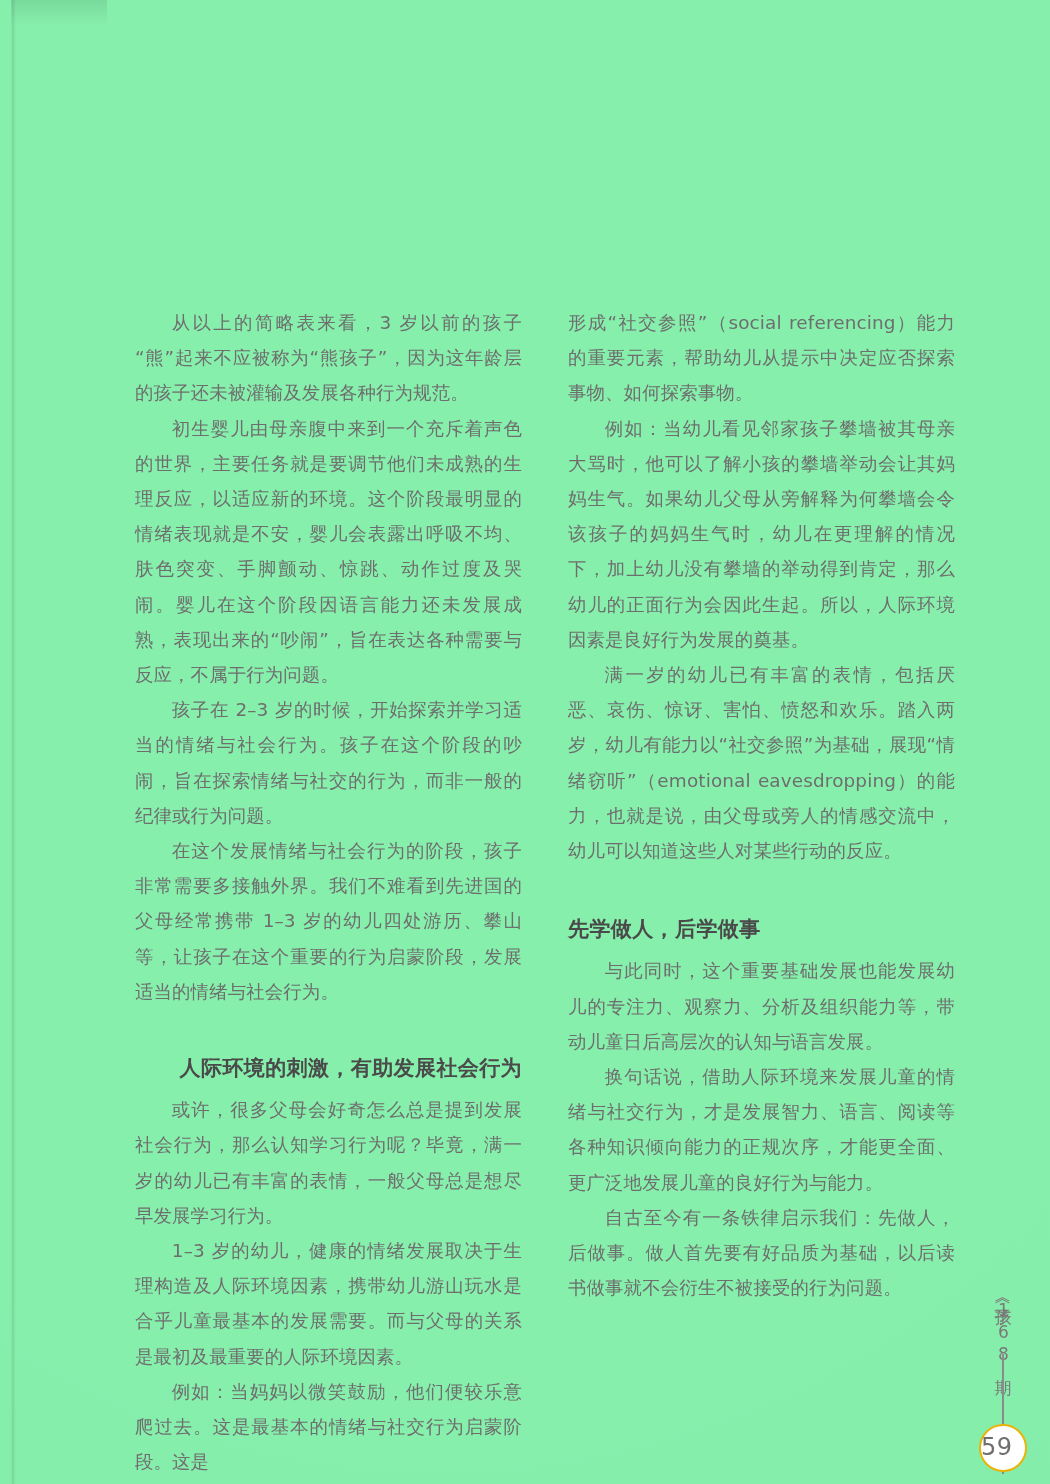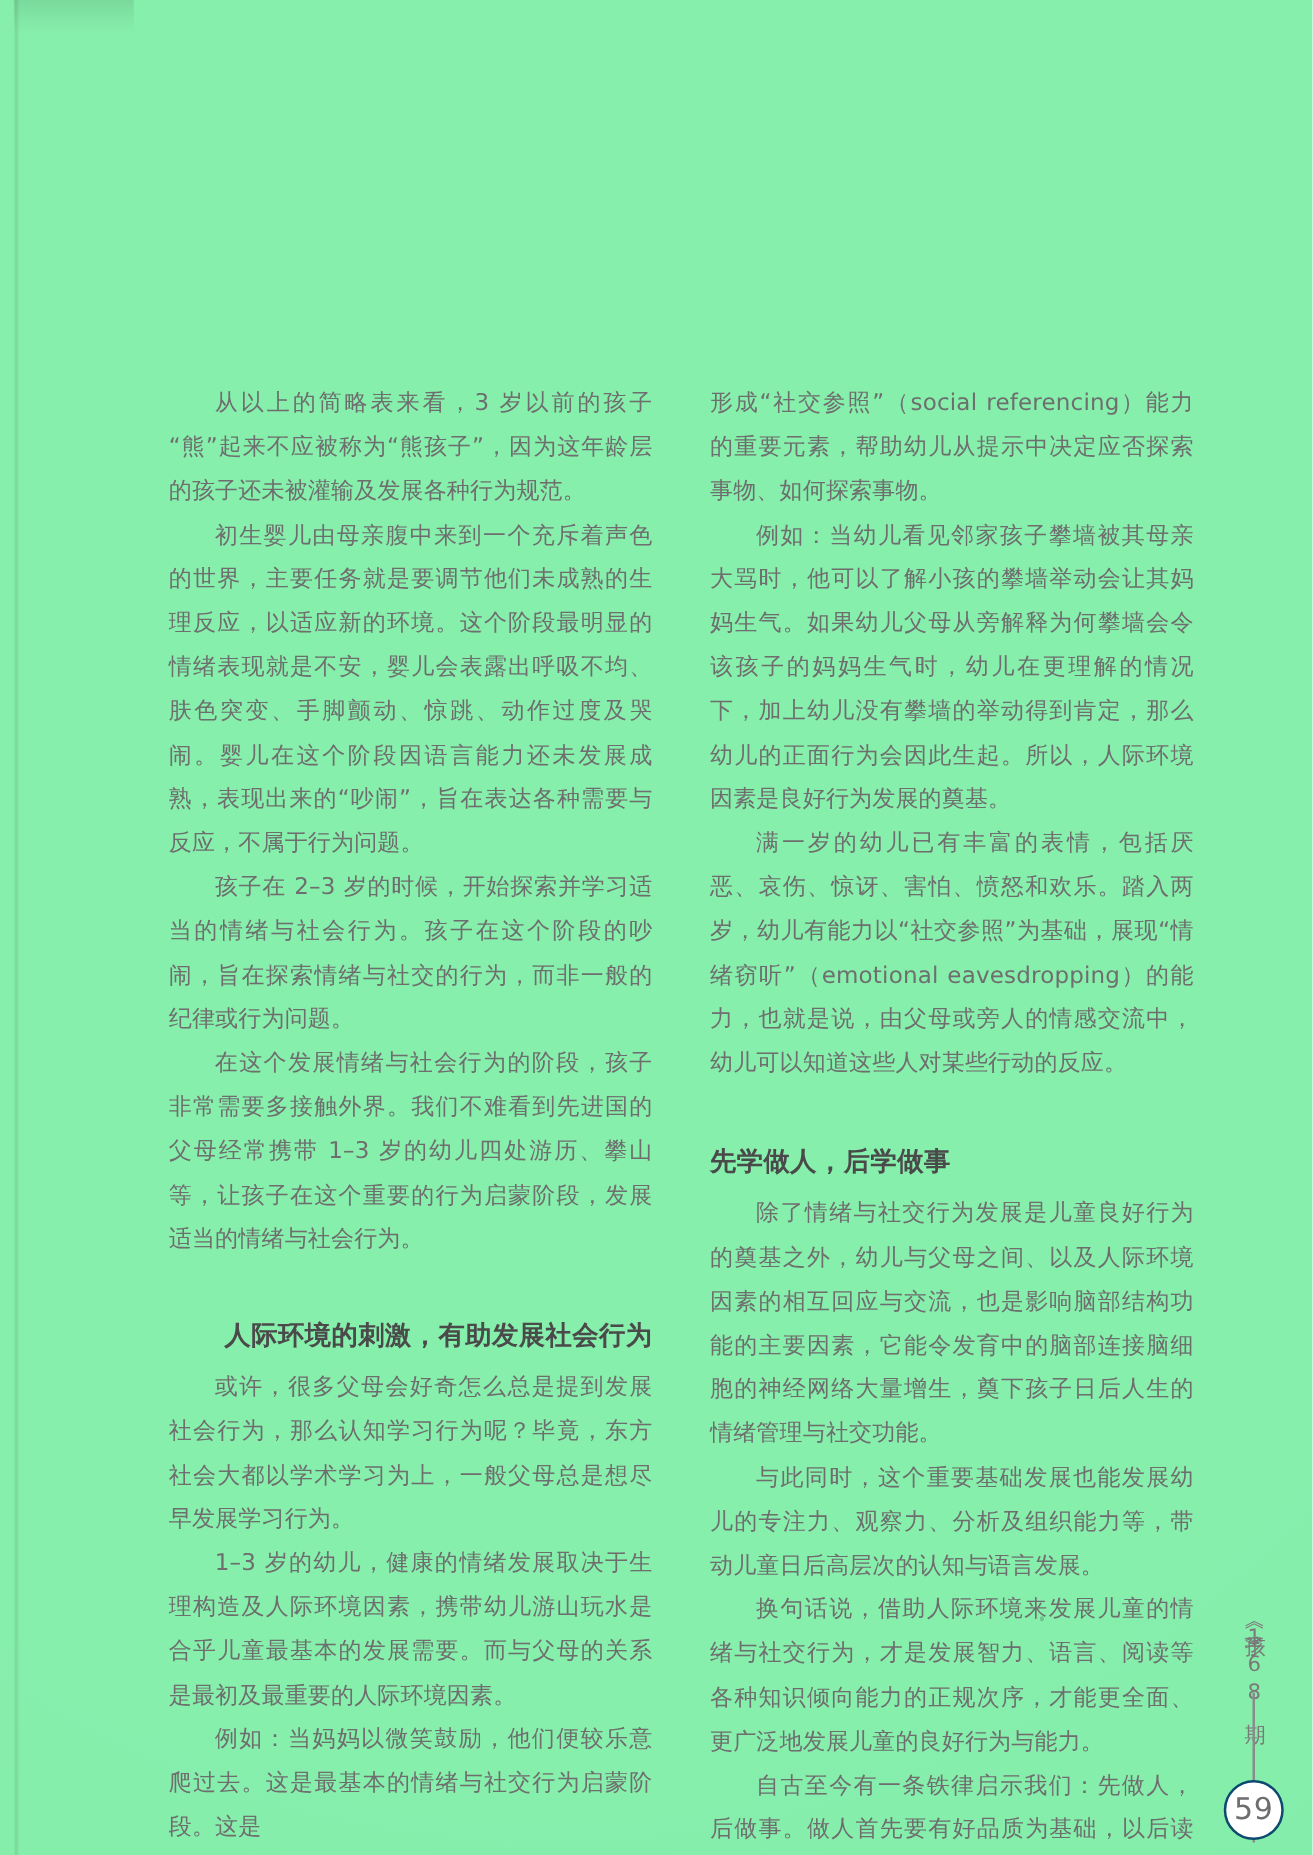--- a/index.html
+++ b/index.html
@@ -130,27 +130,27 @@
     margin-left: -1px;
     background: #8b8b8b;
   }
   .folio-circle {
     position: absolute;
     left: 50%;
     bottom: 6px;
     transform: translateX(-50%);
     width: 44px;
     height: 44px;
-    border: 2px solid #0c4a6e;
+    border: 2px solid #eab308;
     border-radius: 50%;
     background: #ffffff;
     color: #6e6e6e;
     font-size: 24px;
     line-height: 42px;
-    text-align: center;
+    text-align: left;
     letter-spacing: 0.5px;
   }
 
   
   .speck {
     position: absolute;
     left: 832px;
     top: 1293px;
     width: 3px;
     height: 4px;
@@ -171,33 +171,32 @@
   <div class="columns">
 
     <div class="col">
       <p class="para">从以上的简略表来看，3 岁以前的孩子“熊”起来不应被称为“熊孩子”，因为这年龄层的孩子还未被灌输及发展各种行为规范。</p>
       <p class="para">初生婴儿由母亲腹中来到一个充斥着声色的世界，主要任务就是要调节他们未成熟的生理反应，以适应新的环境。这个阶段最明显的情绪表现就是不安，婴儿会表露出呼吸不均、肤色突变、手脚颤动、惊跳、动作过度及哭闹。婴儿在这个阶段因语言能力还未发展成熟，表现出来的“吵闹”，旨在表达各种需要与反应，不属于行为问题。</p>
       <p class="para">孩子在 2–3 岁的时候，开始探索并学习适当的情绪与社会行为。孩子在这个阶段的吵闹，旨在探索情绪与社交的行为，而非一般的纪律或行为问题。</p>
       <p class="para">在这个发展情绪与社会行为的阶段，孩子非常需要多接触外界。我们不难看到先进国的父母经常携带 1–3 岁的幼儿四处游历、攀山等，让孩子在这个重要的行为启蒙阶段，发展适当的情绪与社会行为。</p>
 
       <h2 class="section-heading heading-centered">人际环境的刺激，有助发展社会行为</h2>
 
-      <p class="para">或许，很多父母会好奇怎么总是提到发展社会行为，那么认知学习行为呢？毕竟，东方社会大都以学术学习为上，一般父母总是想尽早发展学习行为。</p>
+      <p class="para">或许，很多父母会好奇怎么总是提到发展社会行为，那么认知学习行为呢？毕竟，满一岁的幼儿已有丰富的表情，一般父母总是想尽早发展学习行为。</p>
       <p class="para">1–3 岁的幼儿，健康的情绪发展取决于生理构造及人际环境因素，携带幼儿游山玩水是合乎儿童最基本的发展需要。而与父母的关系是最初及最重要的人际环境因素。</p>
       <p class="para">例如：当妈妈以微笑鼓励，他们便较乐意爬过去。这是最基本的情绪与社交行为启蒙阶段。这是</p>
     </div>
 
     <div class="col">
       <p class="para no-indent">形成“社交参照”（social referencing）能力的重要元素，帮助幼儿从提示中决定应否探索事物、如何探索事物。</p>
       <p class="para">例如：当幼儿看见邻家孩子攀墙被其母亲大骂时，他可以了解小孩的攀墙举动会让其妈妈生气。如果幼儿父母从旁解释为何攀墙会令该孩子的妈妈生气时，幼儿在更理解的情况下，加上幼儿没有攀墙的举动得到肯定，那么幼儿的正面行为会因此生起。所以，人际环境因素是良好行为发展的奠基。</p>
       <p class="para">满一岁的幼儿已有丰富的表情，包括厌恶、哀伤、惊讶、害怕、愤怒和欢乐。踏入两岁，幼儿有能力以“社交参照”为基础，展现“情绪窃听”（emotional eavesdropping）的能力，也就是说，由父母或旁人的情感交流中，幼儿可以知道这些人对某些行动的反应。</p>
 
       <h2 class="section-heading heading-left">先学做人，后学做事</h2>
 
-      <p class="para">除了情绪与社交行为发展是儿童良好行为的奠基之外，幼儿与父母之间、以及人际环境因素的相互回应与交流，也是影响脑部结构功能的主要因素，它能令发育中的脑部连接脑细胞的神经网络大量增生，奠下孩子日后人生的情绪管理与社交功能。</p>
       <p class="para">与此同时，这个重要基础发展也能发展幼儿的专注力、观察力、分析及组织能力等，带动儿童日后高层次的认知与语言发展。</p>
       <p class="para">换句话说，借助人际环境来发展儿童的情绪与社交行为，才是发展智力、语言、阅读等各种知识倾向能力的正规次序，才能更全面、更广泛地发展儿童的良好行为与能力。</p>
       <p class="para">自古至今有一条铁律启示我们：先做人，后做事。做人首先要有好品质为基础，以后读书做事就不会衍生不被接受的行为问题。</p>
     </div>
 
   </div>
 
   <div class="speck"></div>
 
   <div class="folio">

